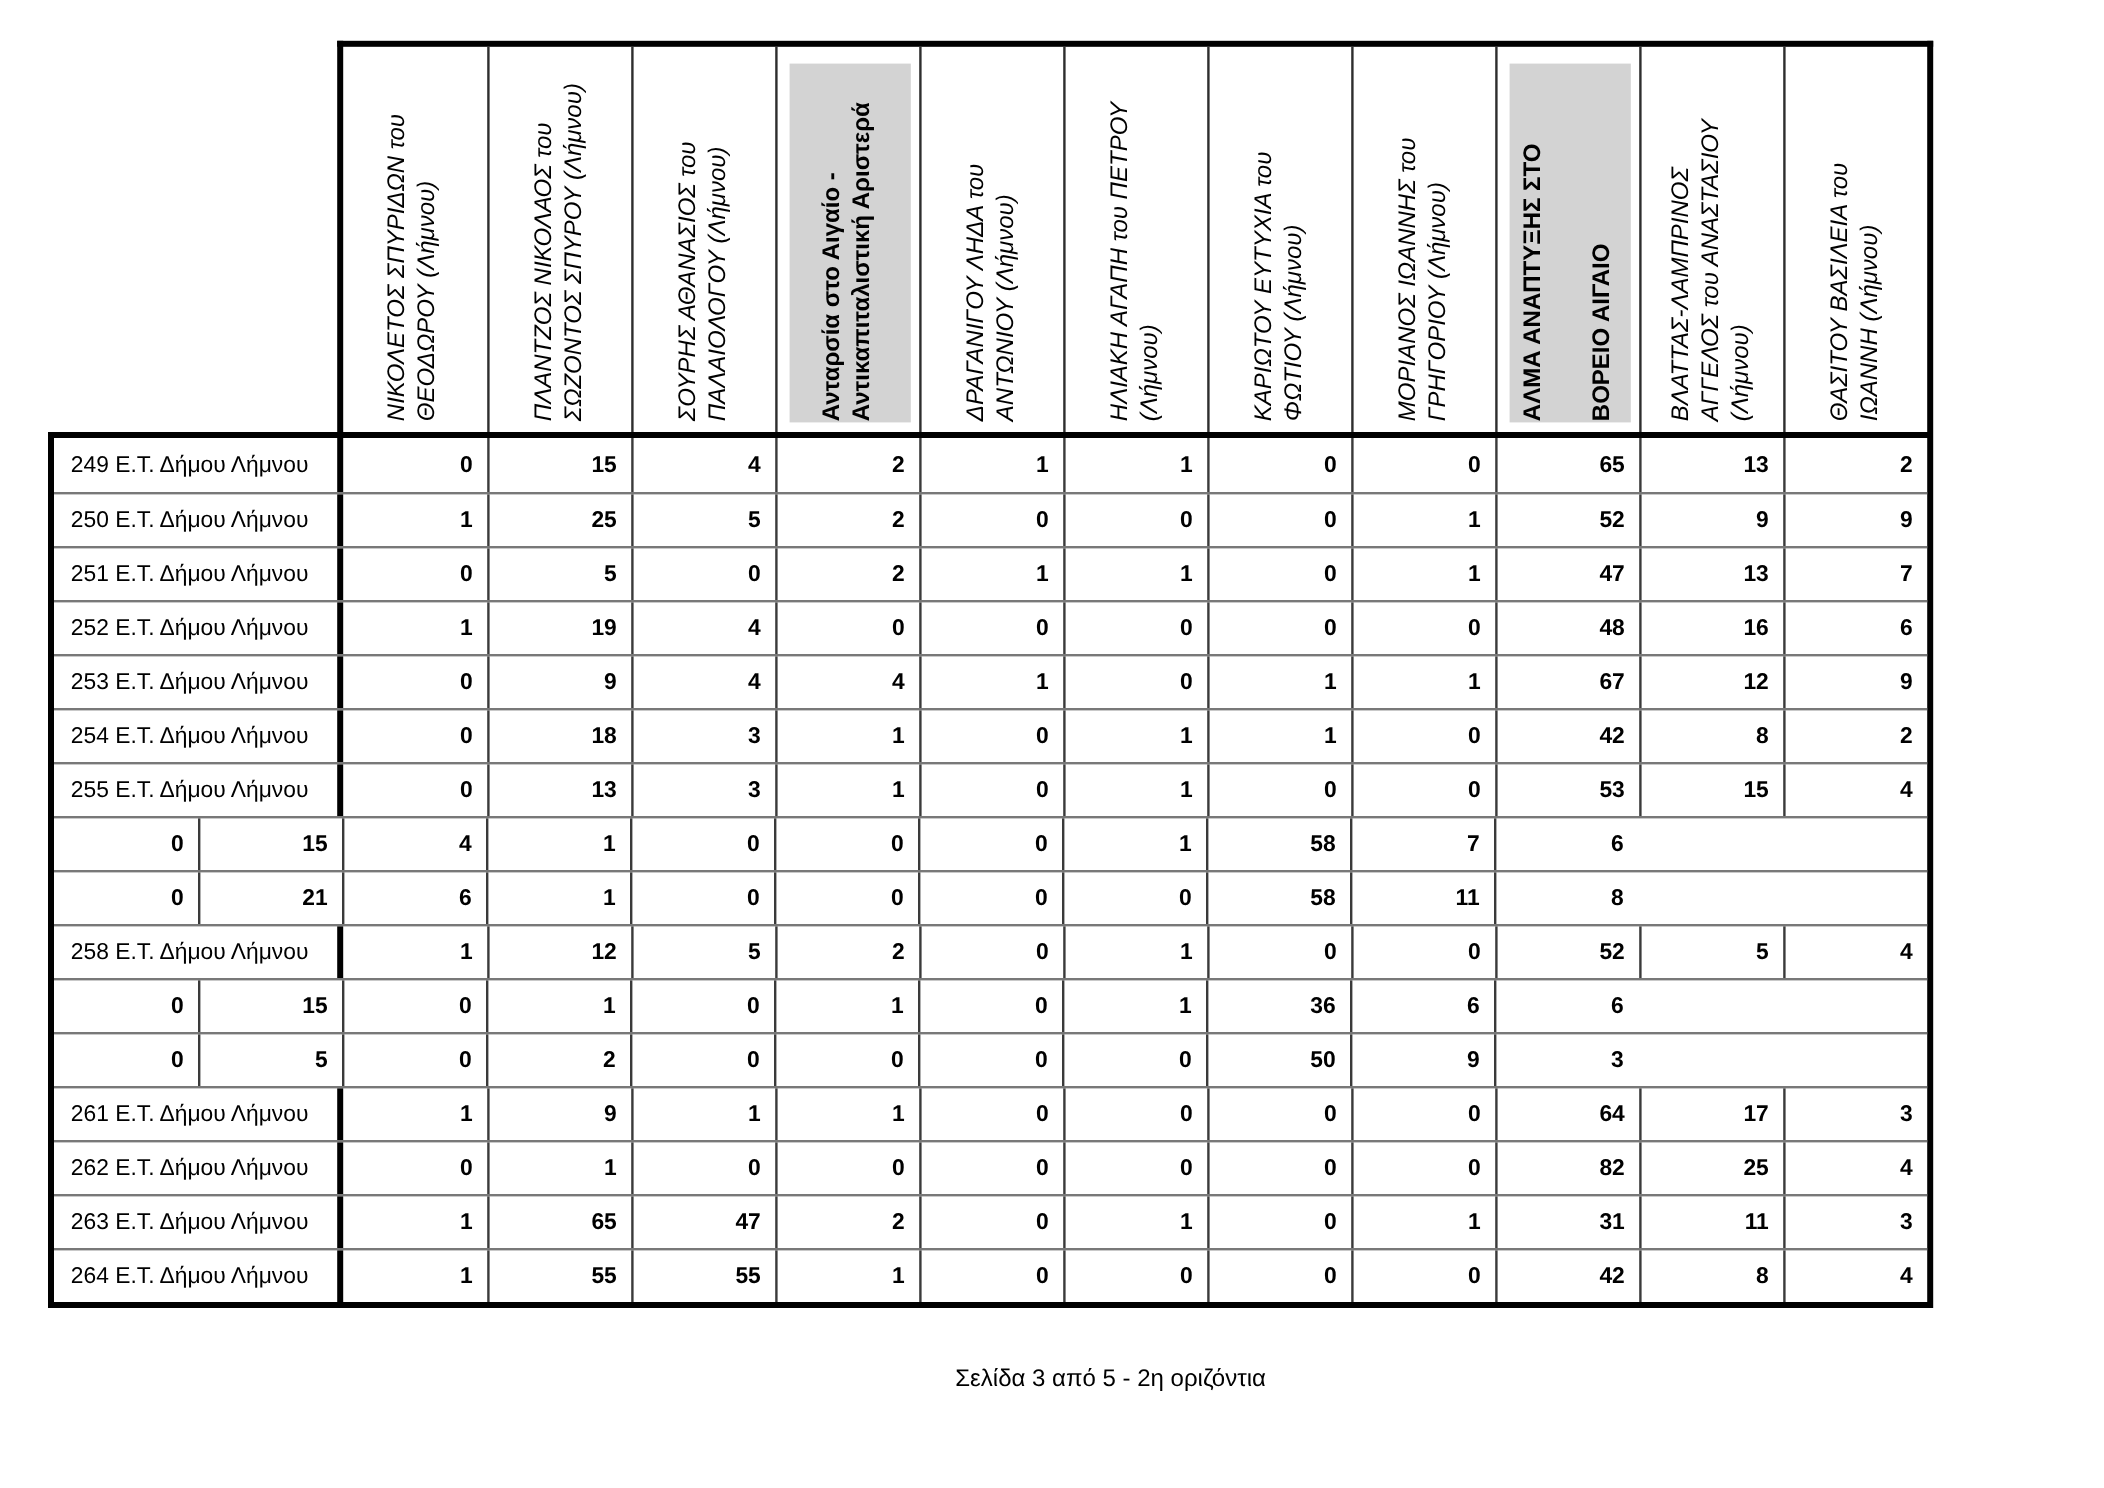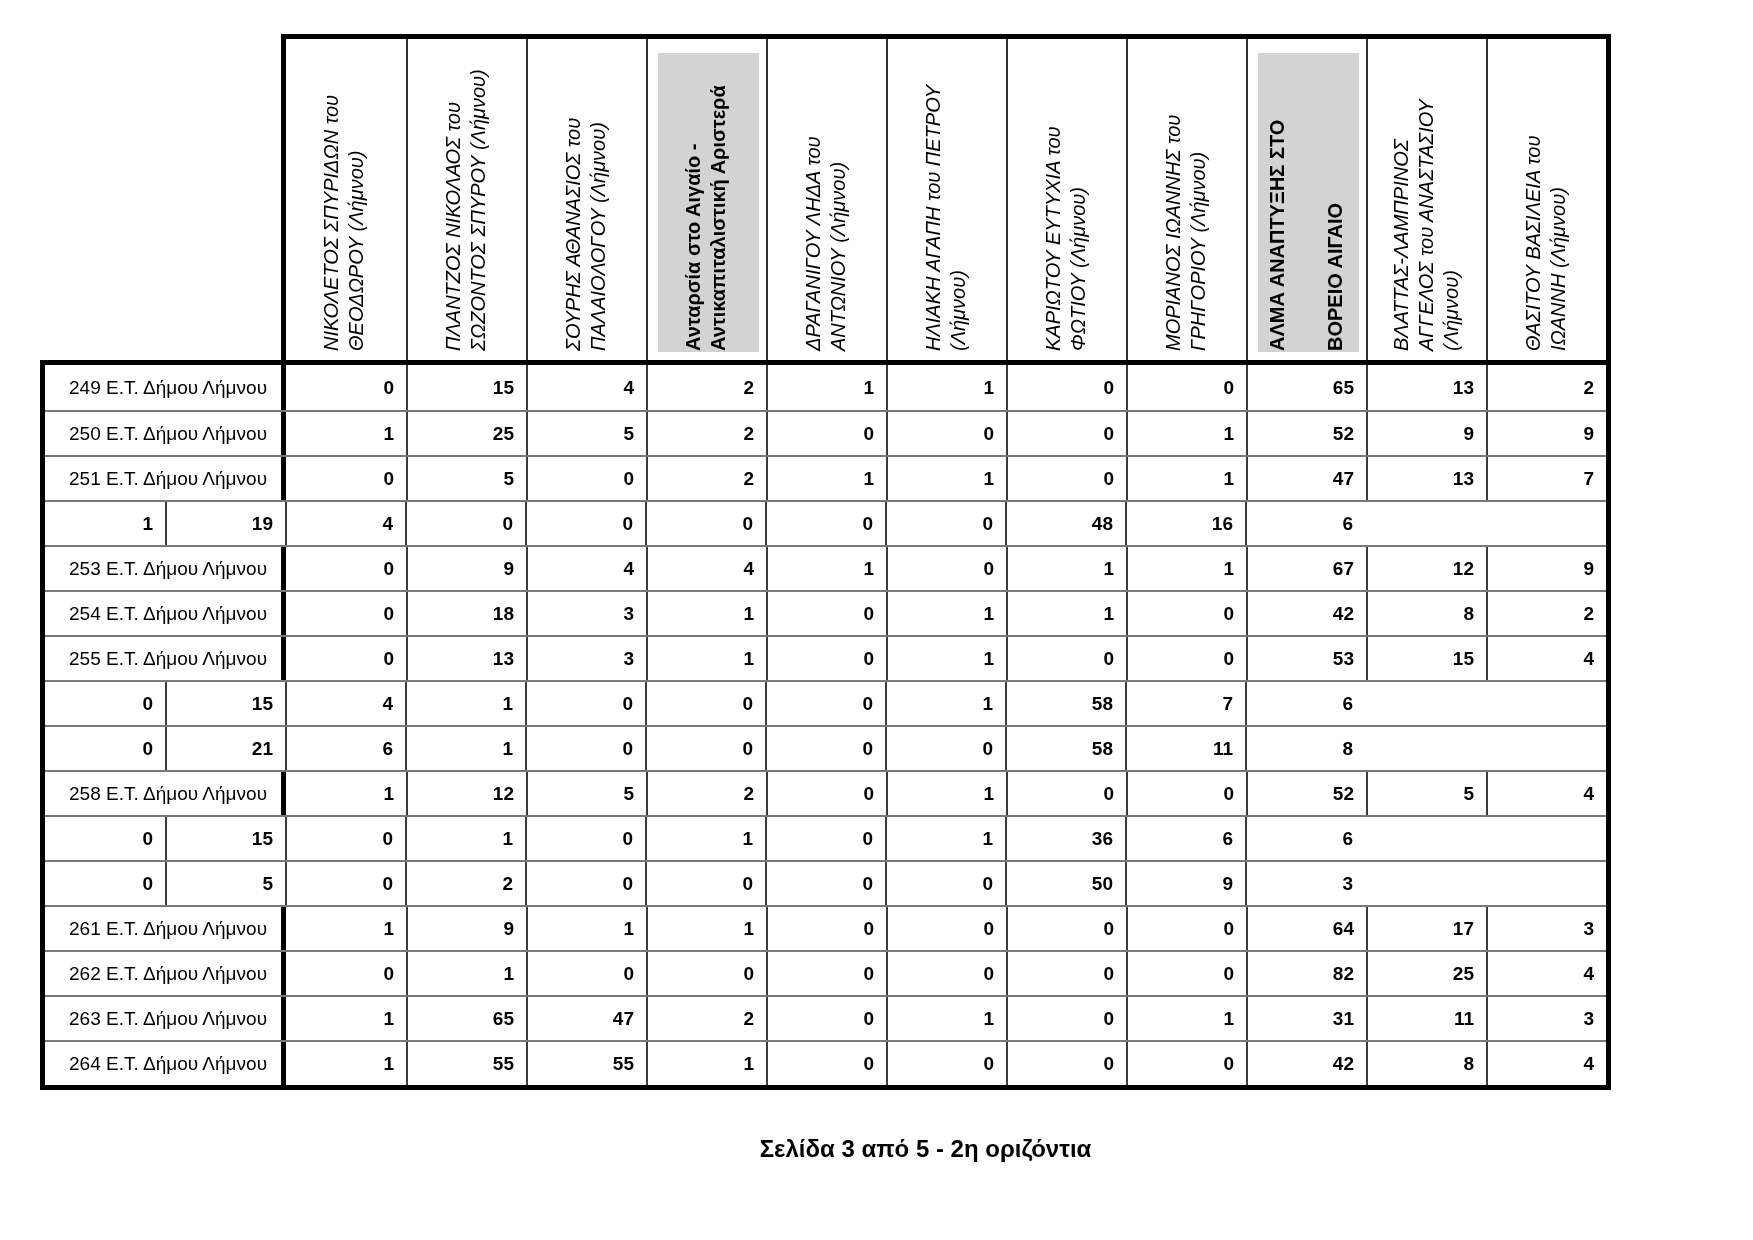--- a/index.html
+++ b/index.html
@@ -74,44 +74,43 @@
     background: #fff;
   }
   .trow { display: flex; height: 45px; box-sizing: border-box; }
   .trow + .trow { border-top: 2px solid #787878; }
   .labelcell {
     width: 241px;
     box-sizing: border-box;
     border-right: 5px solid #000;
     display: flex;
     align-items: center;
-    padding-left: 24px;
+    padding-left: 14px;
     font-size: 19px;
     white-space: nowrap;
   }
   .vcell {
     width: 120px;
     box-sizing: border-box;
     display: flex;
     align-items: center;
     justify-content: flex-end;
     padding-right: 12px;
     font-size: 19px;
     font-weight: bold;
   }
   .vcell + .vcell { border-left: 2px solid #3a3a3a; }
 
   .footer {
     position: absolute;
     left: 140px; top: 1136px;
     width: 1571px;
     text-align: center;
-    font-size: 24px;
+    font-size: 20px;
     line-height: 26px;
-    font-weight: bold;
   }
 </style>
 </head>
 <body>
 
 <div class="page">
   <div class="table-wrap">
     <div class="header-strip">
         <div class="hcell">
           <div class="rot">
@@ -220,20 +219,21 @@
           <div class="vcell">2</div>
           <div class="vcell">1</div>
           <div class="vcell">1</div>
           <div class="vcell">0</div>
           <div class="vcell">1</div>
           <div class="vcell">47</div>
           <div class="vcell">13</div>
           <div class="vcell">7</div>
         </div>
         <div class="trow">
+          <div class="labelcell">252 Ε.Τ. Δήμου Λήμνου</div>
           <div class="vcell">1</div>
           <div class="vcell">19</div>
           <div class="vcell">4</div>
           <div class="vcell">0</div>
           <div class="vcell">0</div>
           <div class="vcell">0</div>
           <div class="vcell">0</div>
           <div class="vcell">0</div>
           <div class="vcell">48</div>
           <div class="vcell">16</div>

